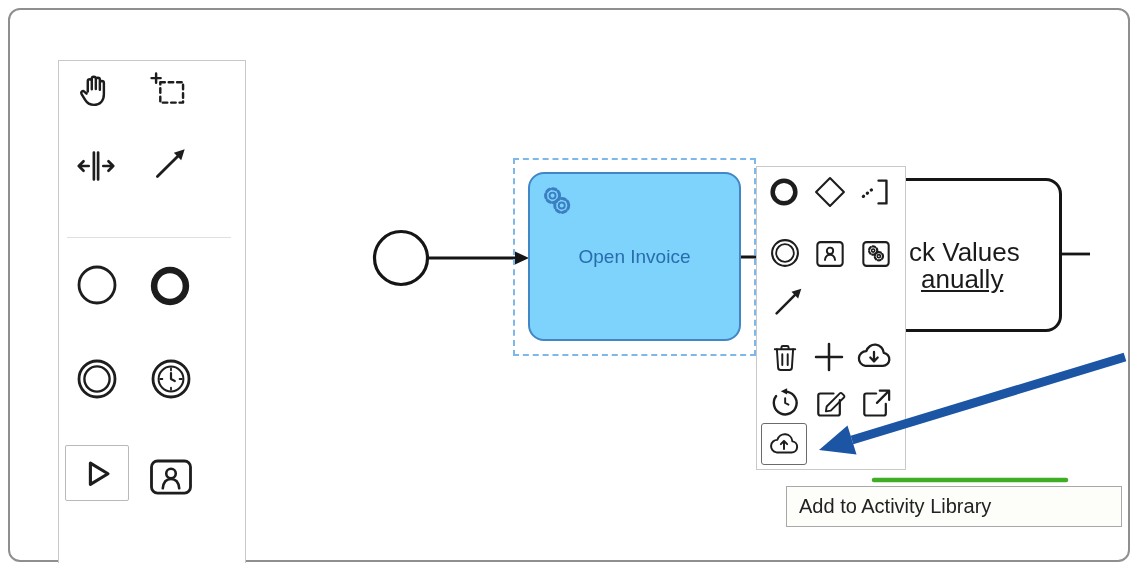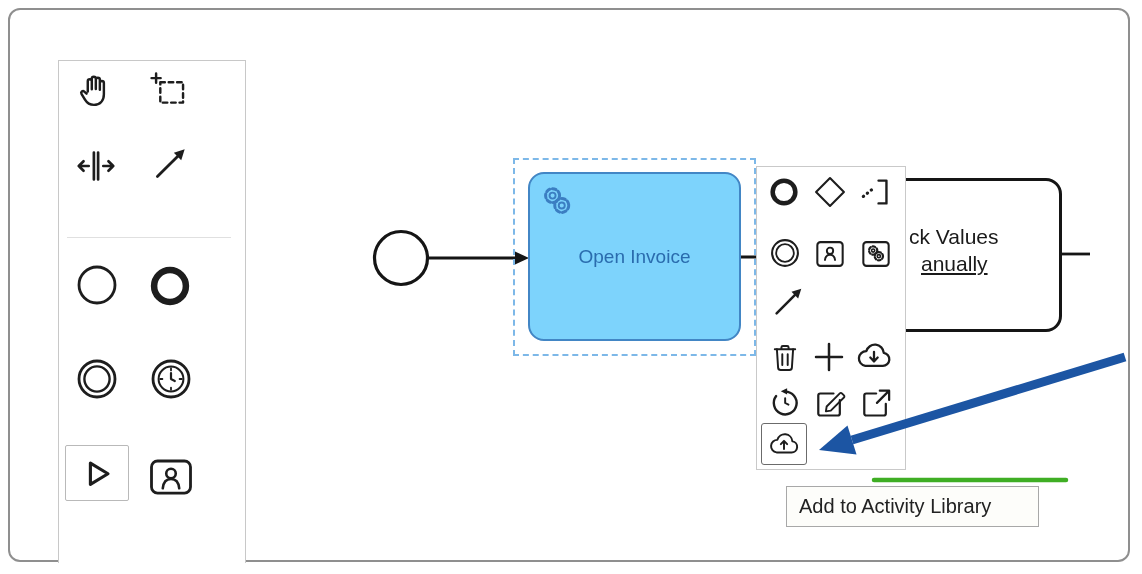--- a/index.html
+++ b/index.html
@@ -26,32 +26,32 @@
              display:flex; align-items:center; justify-content:center; }
 
   .sel-rect { position:absolute; left:513px; top:158px; width:243px; height:198px;
               border:2px dashed #7db8e8; }
   .task-open { position:absolute; left:528px; top:172px; width:213px; height:169px;
                background:#7dd3fc; border:2.5px solid #4286c5; border-radius:16px;
                display:flex; align-items:center; justify-content:center;
                color:#2a6cae; font-size:19px; }
   .task-right { position:absolute; left:840px; top:178px; width:222px; height:154px;
                 background:#fff; border:3px solid #151515; border-radius:16px;
-                color:#1a1a1a; font-size:21px; line-height:27px;
-                padding-top:42px; padding-left:66px; }
+                color:#1a1a1a; font-size:26px; line-height:27px;
+                padding-top:58px; padding-left:66px; }
   .task-right .l2 { margin-left:12px;text-decoration:underline; }
 
   .pad { position:absolute; left:756px; top:166px; width:150px; height:304px;
          background:#fff; border:1px solid #c9c9c9; }
   .pad .btn { position:absolute; }
   .pad-upload-box { position:absolute; left:4px; top:256px; width:46px; height:42px;
                     border:1.5px solid #6b6b6b; border-radius:3px; background:#fff;
                     display:flex; align-items:center; justify-content:center; }
 
-  .tooltip { position:absolute; left:786px; top:486px; width:253px; height:41px;
+  .tooltip { position:absolute; left:786px; top:486px; width:336px; height:41px;
              background:#fdfdfa; border:1px solid #a8a8a8;
              display:flex; align-items:center; padding-left:12px;
              font-size:20px; color:#222; white-space:nowrap; }
 </style>
 </head>
 <body>
 
 <div class="stage">
 
   <div class="frame"></div>

